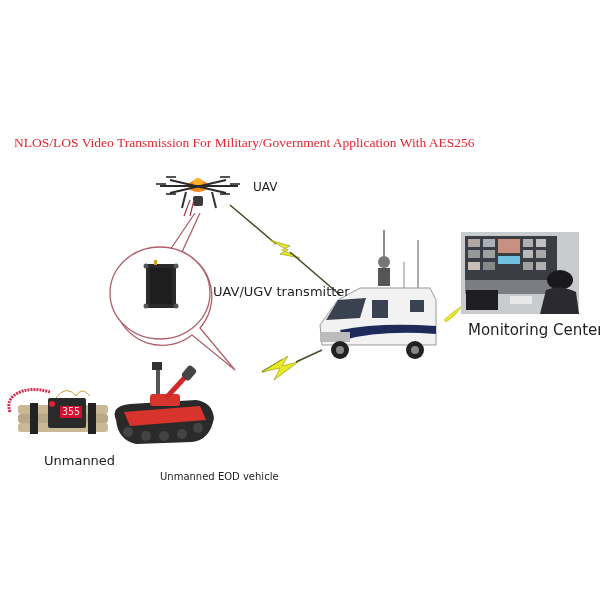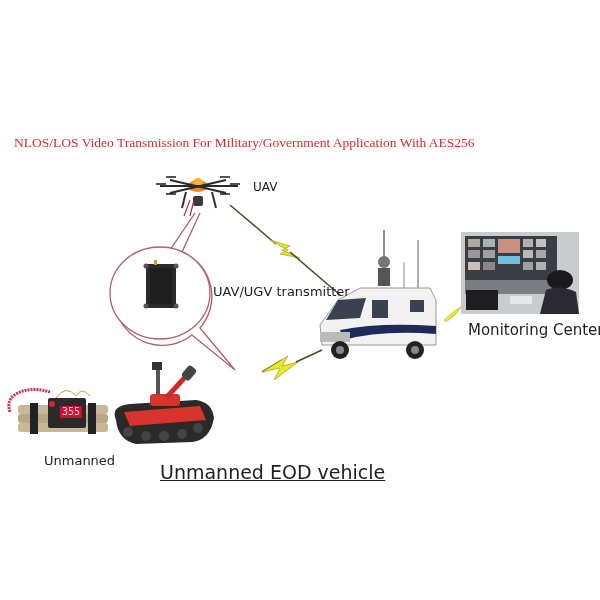--- a/index.html
+++ b/index.html
@@ -141,14 +141,14 @@
     <circle cx="198" cy="428" r="5" fill="#444"></circle>
   </g>
 </svg>
 
 <div class="abs title">NLOS/LOS Video Transmission For Military/Government Application With AES256</div>
 
 <div class="abs label" style="left:253px; top:180px; font-size:12px;">UAV</div>
 <div class="abs label" style="left:178px; top:284px; font-size:13px;margin-left:35px;">UAV/UGV transmitter</div>
 <div class="abs label" style="left:468px; top:321px; font-size:15px;">Monitoring Center</div>
 <div class="abs label" style="left:44px; top:453px; font-size:13px;">Unmanned</div>
-<div class="abs label" style="left:160px; top:461px; font-size:19px;text-decoration:underline;">Unmanned EOD vehicle</div>
+<div class="abs label" style="left:160px; top:471px; font-size:10px;">Unmanned EOD vehicle</div>
 <div class="abs" style="left:62px; top:406px; font-size:10px; color:#ffd0d8; font-family:'DejaVu Sans Mono', monospace;">355</div>
 
 </body></html>

